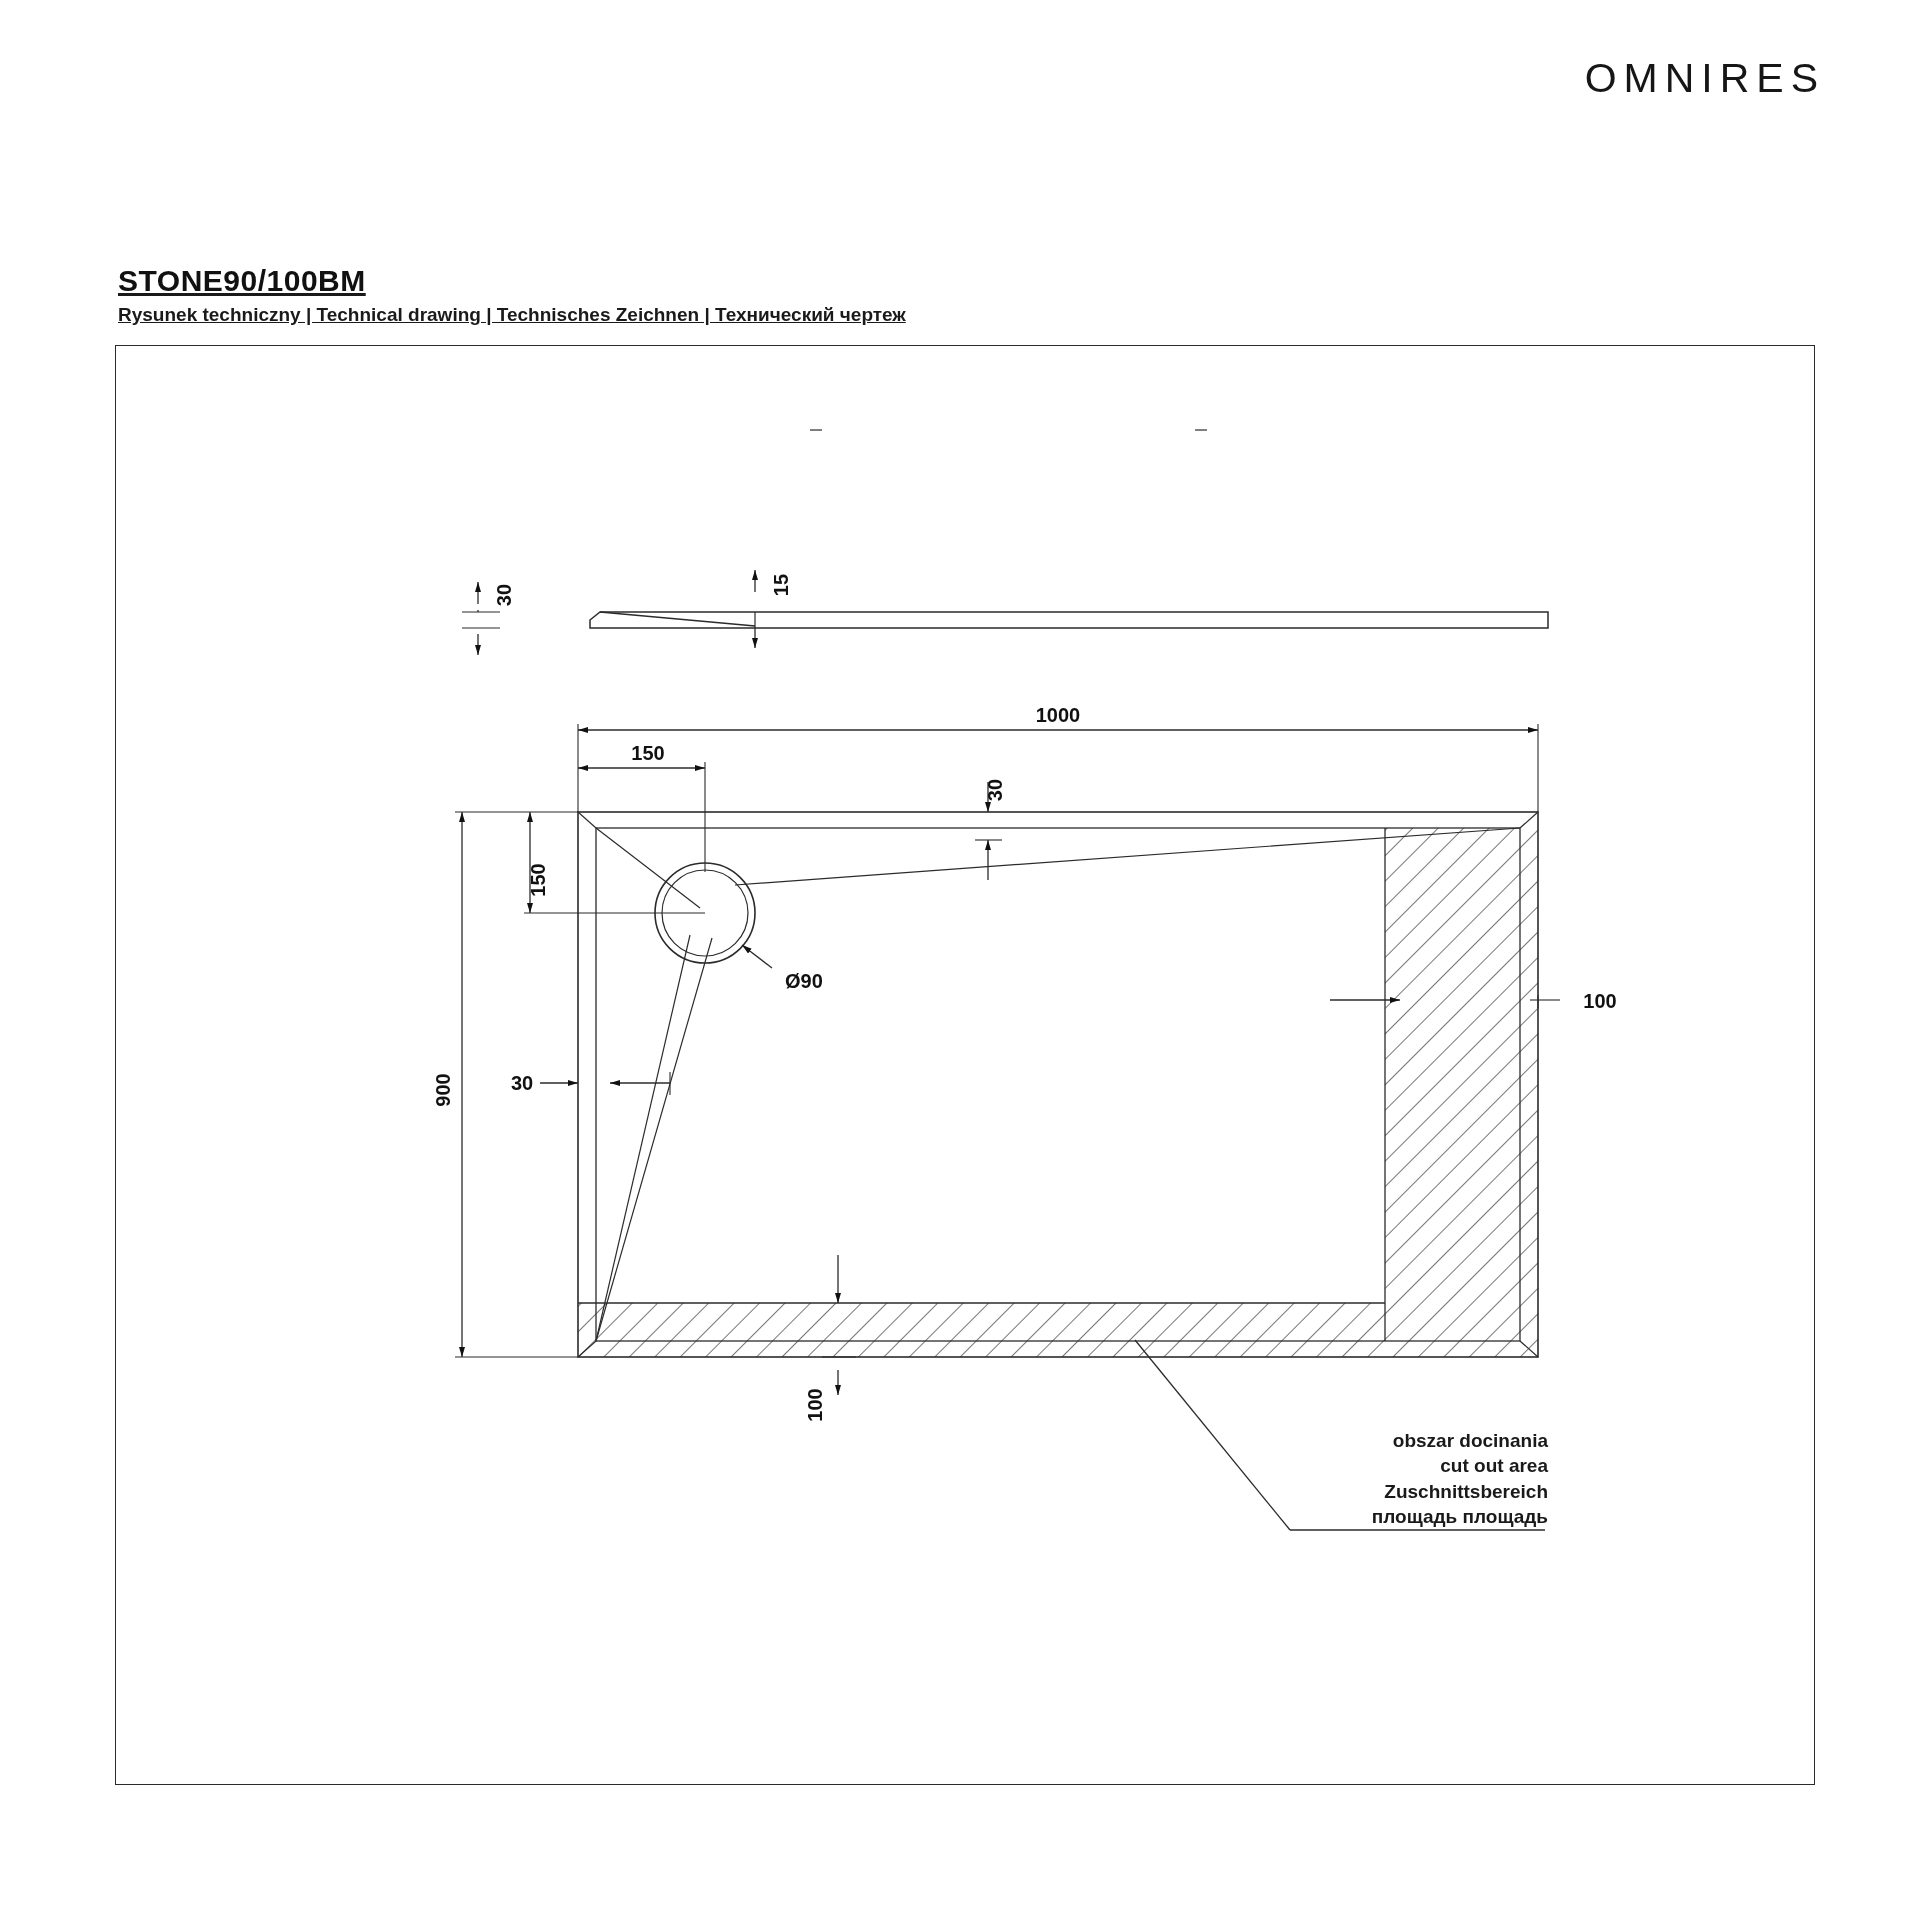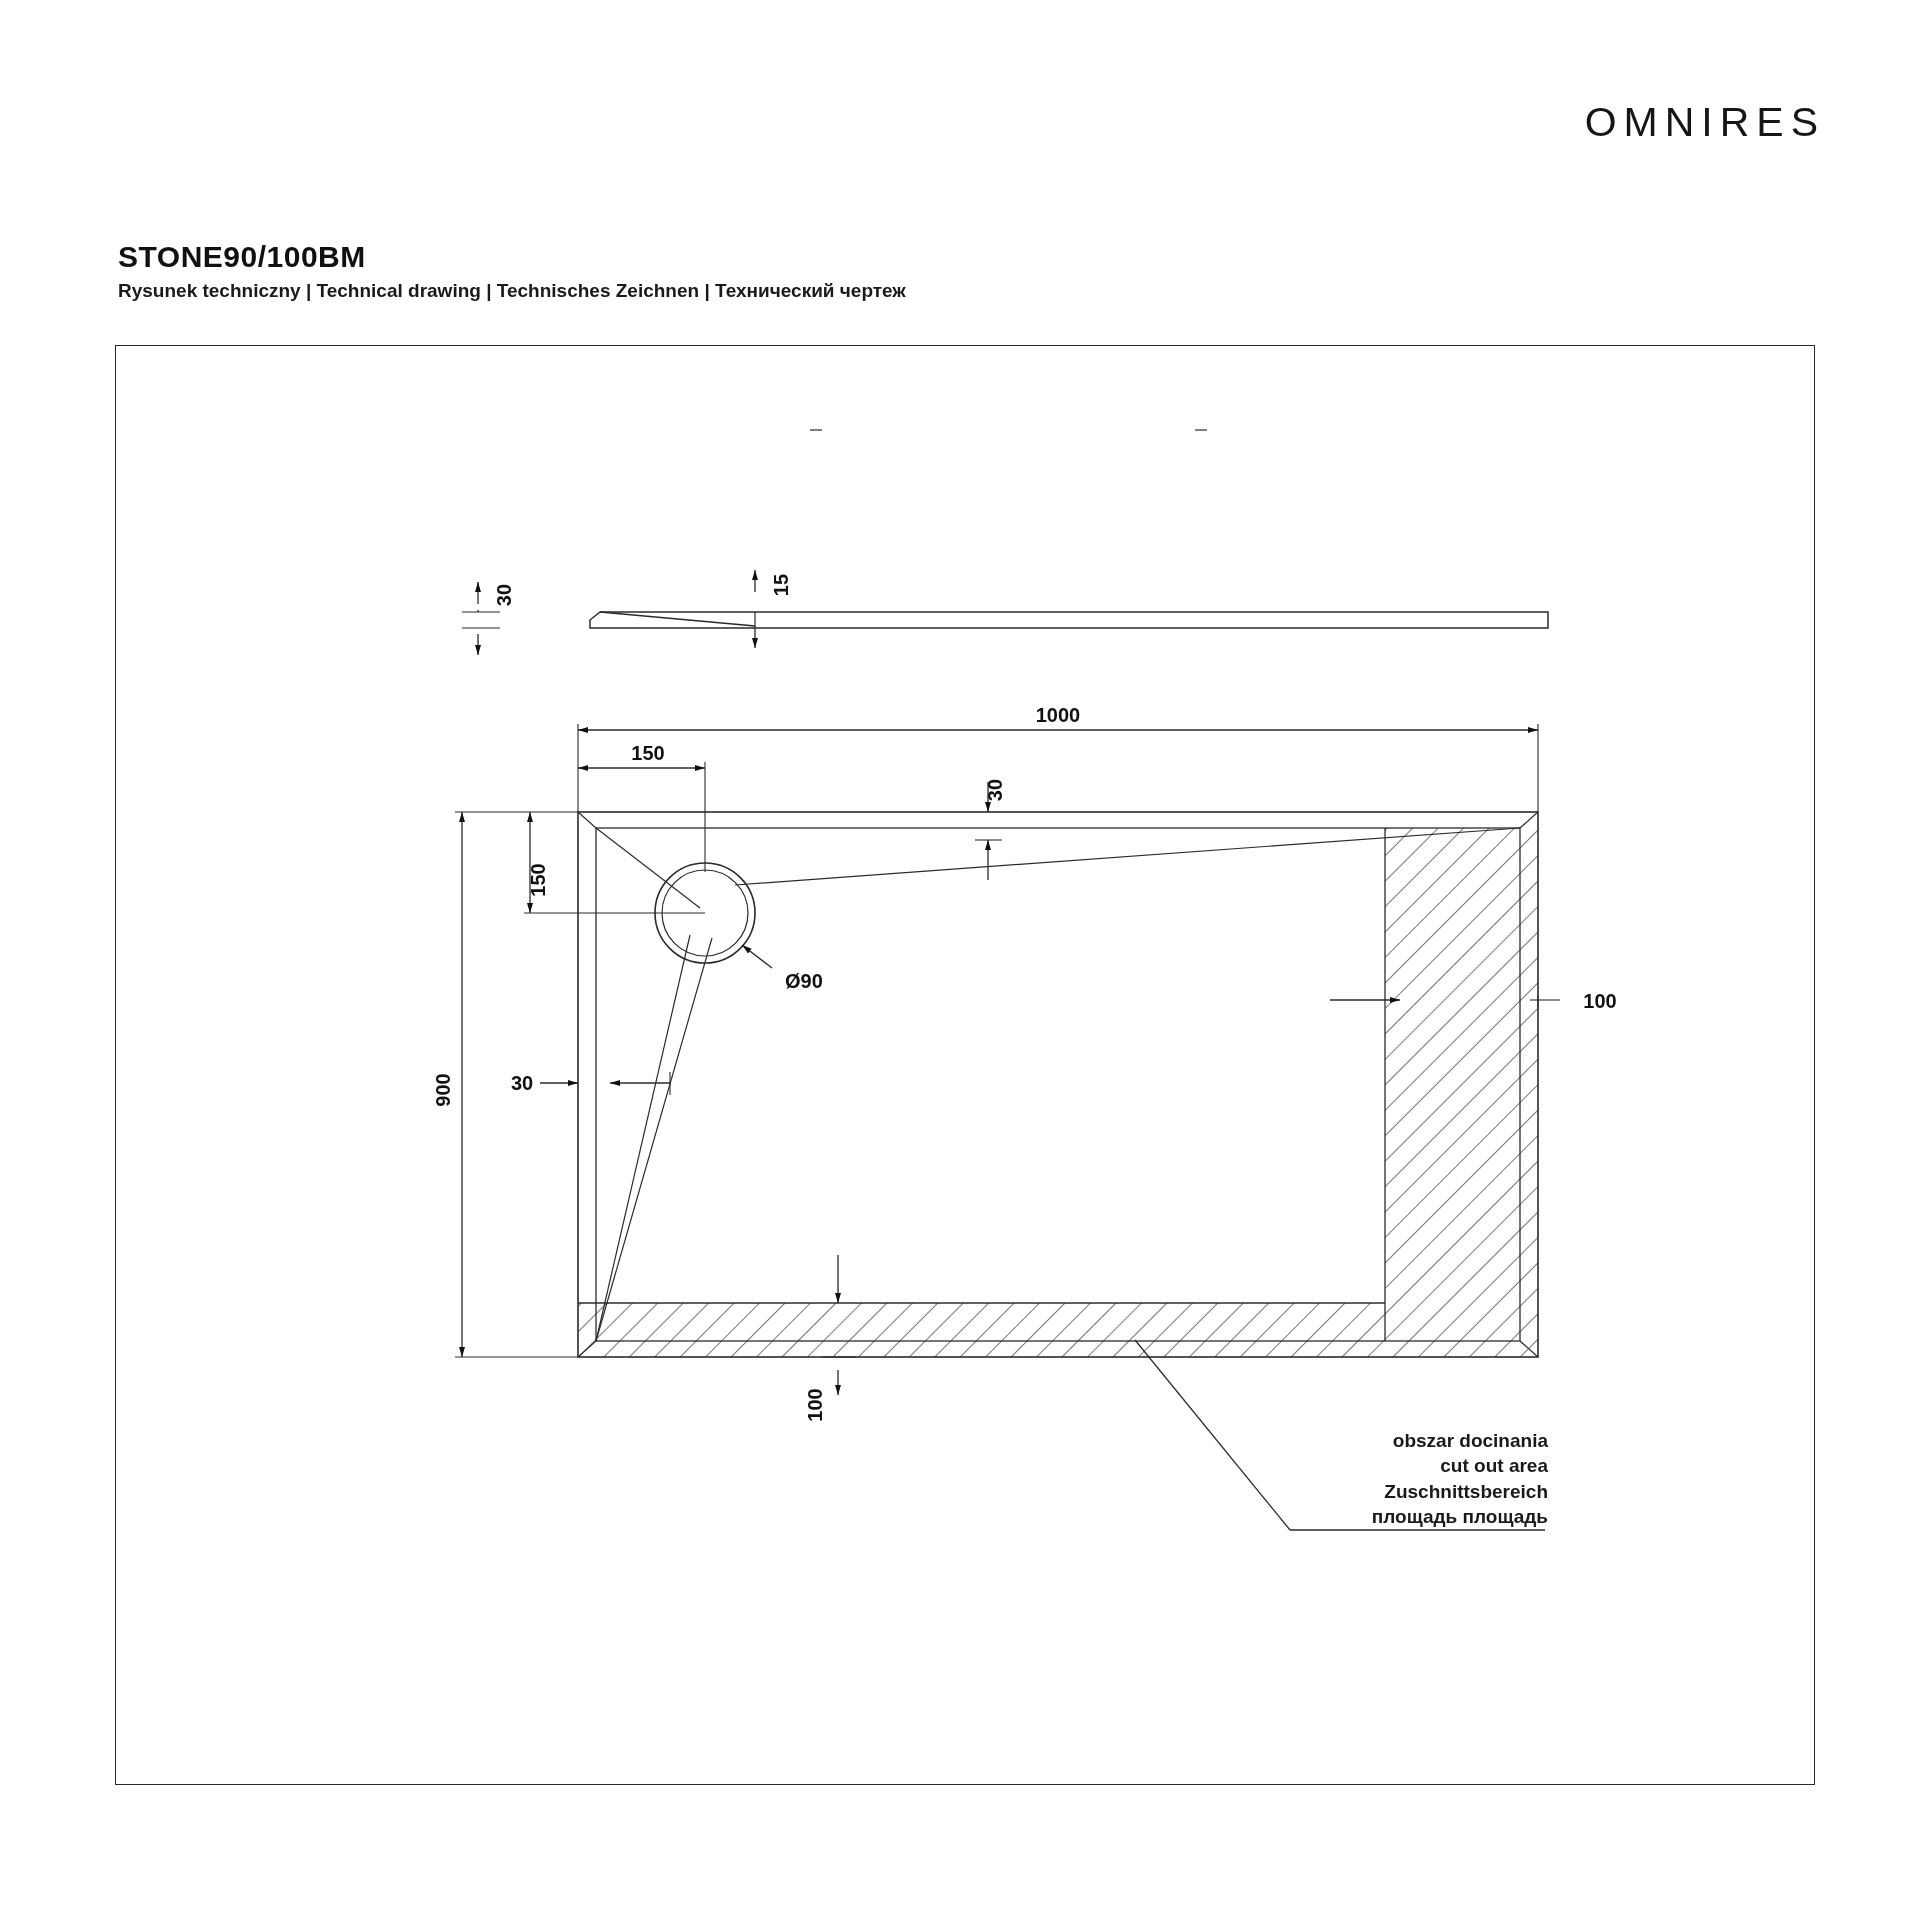--- a/index.html
+++ b/index.html
@@ -21,26 +21,26 @@
   }
   .brand {
     position: absolute;
     top: 55px;
     right: 95px;
     font-family: "Liberation Sans", sans-serif;
     font-size: 41px;
     letter-spacing: 7px;
     font-weight: 400;
     color: #161616;
-    margin-top: 44px;
   }
   .title-block {
     position: absolute;
     left: 118px;
-    top: 240px;
+    top: 264px;
+    text-decoration: underline;
   }
   .doc-title {
     font-size: 30px;
     font-weight: 600;
     letter-spacing: 0.5px;
     color: #111;
     margin: 0 0 6px 0;
   }
   .doc-subtitle {
     font-size: 19px;

